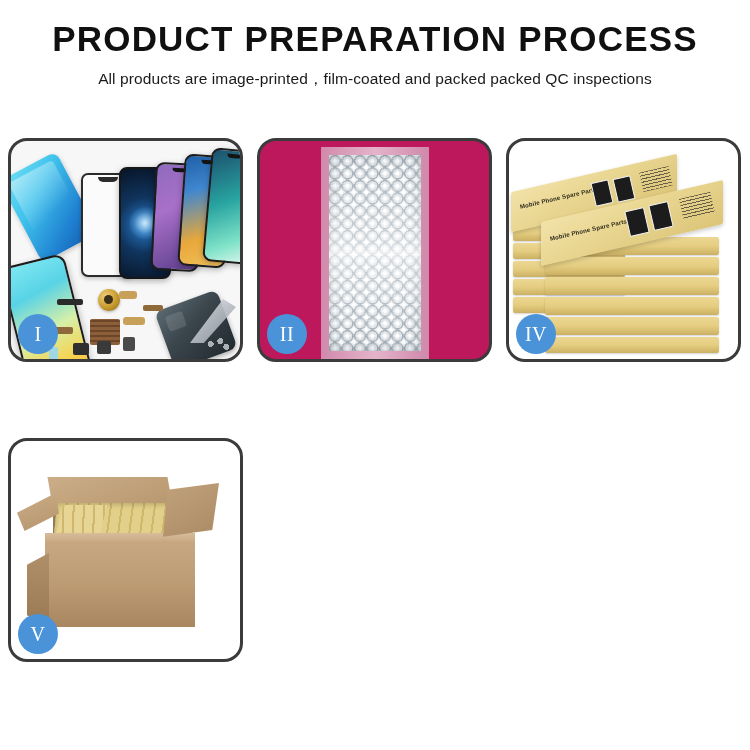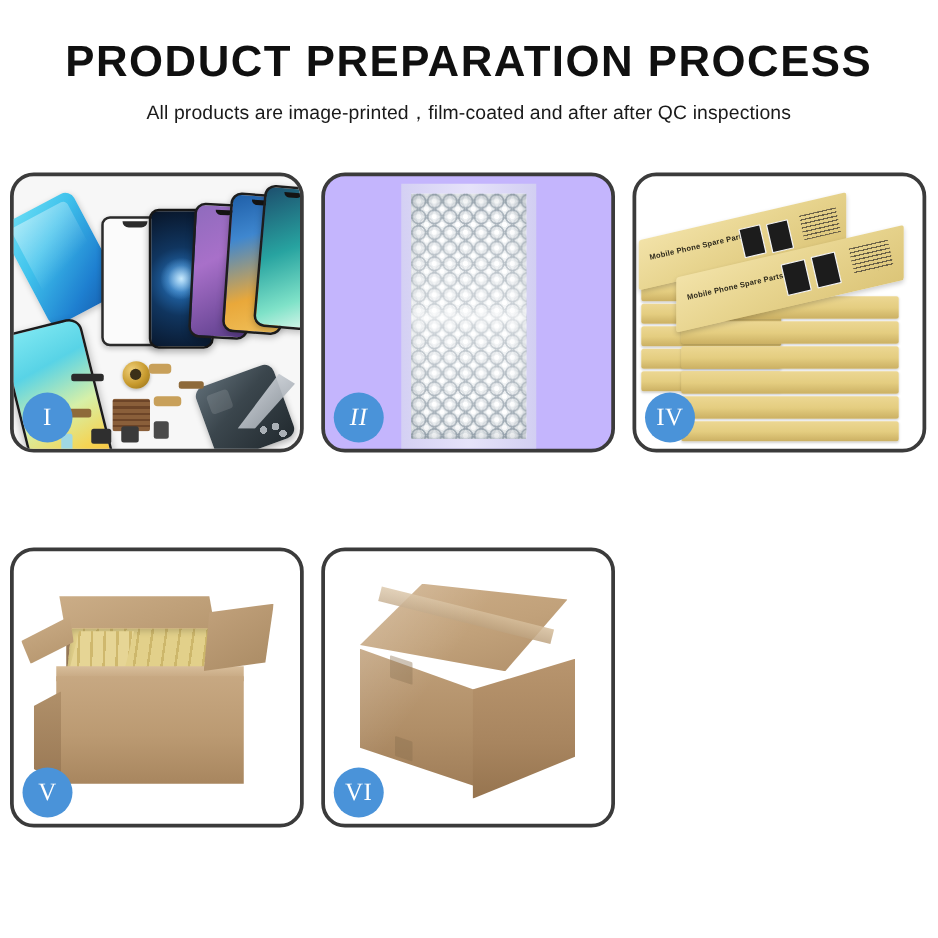--- a/index.html
+++ b/index.html
@@ -4,21 +4,21 @@
 <style>
   html,body{margin:0;padding:0;}
   body{
     width:750px;height:750px;background:#ffffff;
     font-family:"Liberation Sans",sans-serif;
     overflow:hidden;position:relative;
   }
   .page{width:750px;height:750px;position:relative;}
 
   
-  .header{text-align:center;padding-top:32px;}
+  .header{text-align:center;padding-top:21px;}
   .title{
     font-size:35px;font-weight:700;letter-spacing:1.2px;
     color:#101010;line-height:1.05;white-space:nowrap;
   }
   .subtitle{
     font-size:15.5px;color:#1a1a1a;margin-top:11px;
     letter-spacing:.1px;white-space:nowrap;
   }
 
   
@@ -138,21 +138,21 @@
     background:linear-gradient(135deg,#e9ecef 0%,#b9bfc6 50%,#8e959c 100%);
     clip-path:polygon(0 100%,72% 0,100% 18%,30% 100%);
     opacity:.9;
   }
   .p1 .screws{position:absolute;right:10px;bottom:8px;width:24px;height:14px;
     background:radial-gradient(circle at 20% 50%,#aab0b6 0 3px,transparent 3px),
                radial-gradient(circle at 60% 30%,#aab0b6 0 3px,transparent 3px),
                radial-gradient(circle at 85% 70%,#aab0b6 0 3px,transparent 3px);}
 
   
-  .p2{background:#c4b5fd;font-style:italic;}
+  .p2{background:#be185d;}
   .p2 .sleeve{
     position:absolute;left:50%;top:6px;transform:translateX(-50%);
     width:108px;height:212px;
     background:linear-gradient(90deg,rgba(225,230,235,.55) 0%,rgba(244,246,248,.7) 50%,rgba(222,228,233,.55) 100%);
   }
   .p2 .bubbles{
     position:absolute;left:50%;top:14px;transform:translateX(-50%);
     width:92px;height:196px;
     background-color:#cfd6dc;
     background-image:
@@ -309,21 +309,21 @@
     pointer-events:none;
   }
 </style>
 </head>
 <body>
 
 <div class="page">
 
   <div class="header">
     <div class="title">PRODUCT PREPARATION PROCESS</div>
-    <div class="subtitle">All products are image-printed，film-coated and after after QC inspections</div>
+    <div class="subtitle">All products are image-printed，film-coated and packed packed QC inspections</div>
   </div>
 
   <div class="grid">
 
     <div class="panel p1">
       <div class="stage">
         <div class="flat-screen"></div>
         <div class="glass"></div>
         <div class="dark-phone"></div>
         <div class="ph ph-a">
@@ -404,27 +404,15 @@
         <div class="goods2"></div>
         <div class="rim"></div>
         <div class="body"></div>
         <div class="body-side"></div>
         <div class="flap flap-left"></div>
         <div class="flap flap-right"></div>
       </div>
       <div class="badge">V</div>
     </div>
 
-    <div class="panel p6">
-      <div class="stage">
-        <div class="top"></div>
-        <div class="tape"></div>
-        <div class="front"></div>
-        <div class="side"></div>
-        <div class="tab tab-a"></div>
-        <div class="tab tab-b"></div>
-        <div class="gloss"></div>
-      </div>
-      <div class="badge">VI</div>
-    </div>
 
   </div>
 </div>
 
 </body></html>

